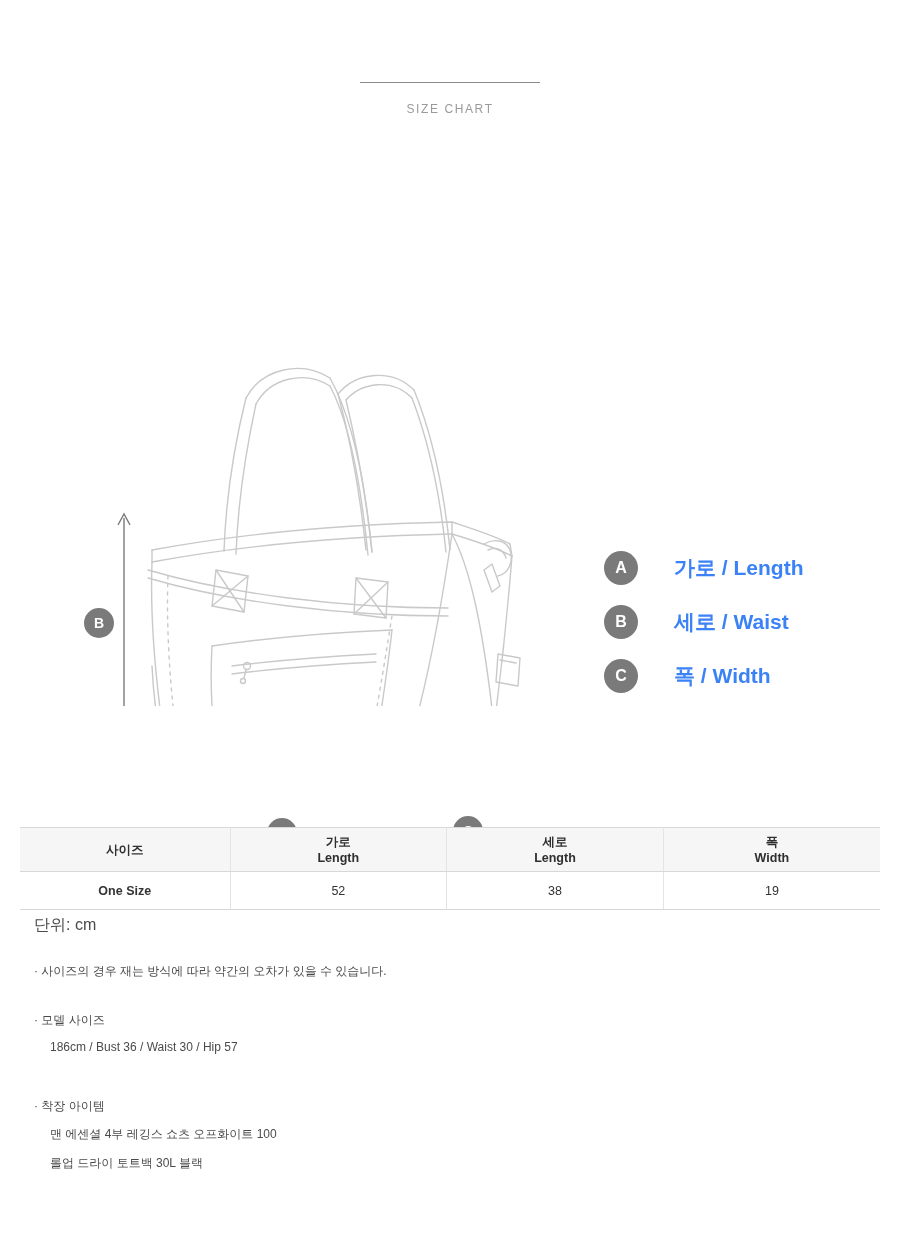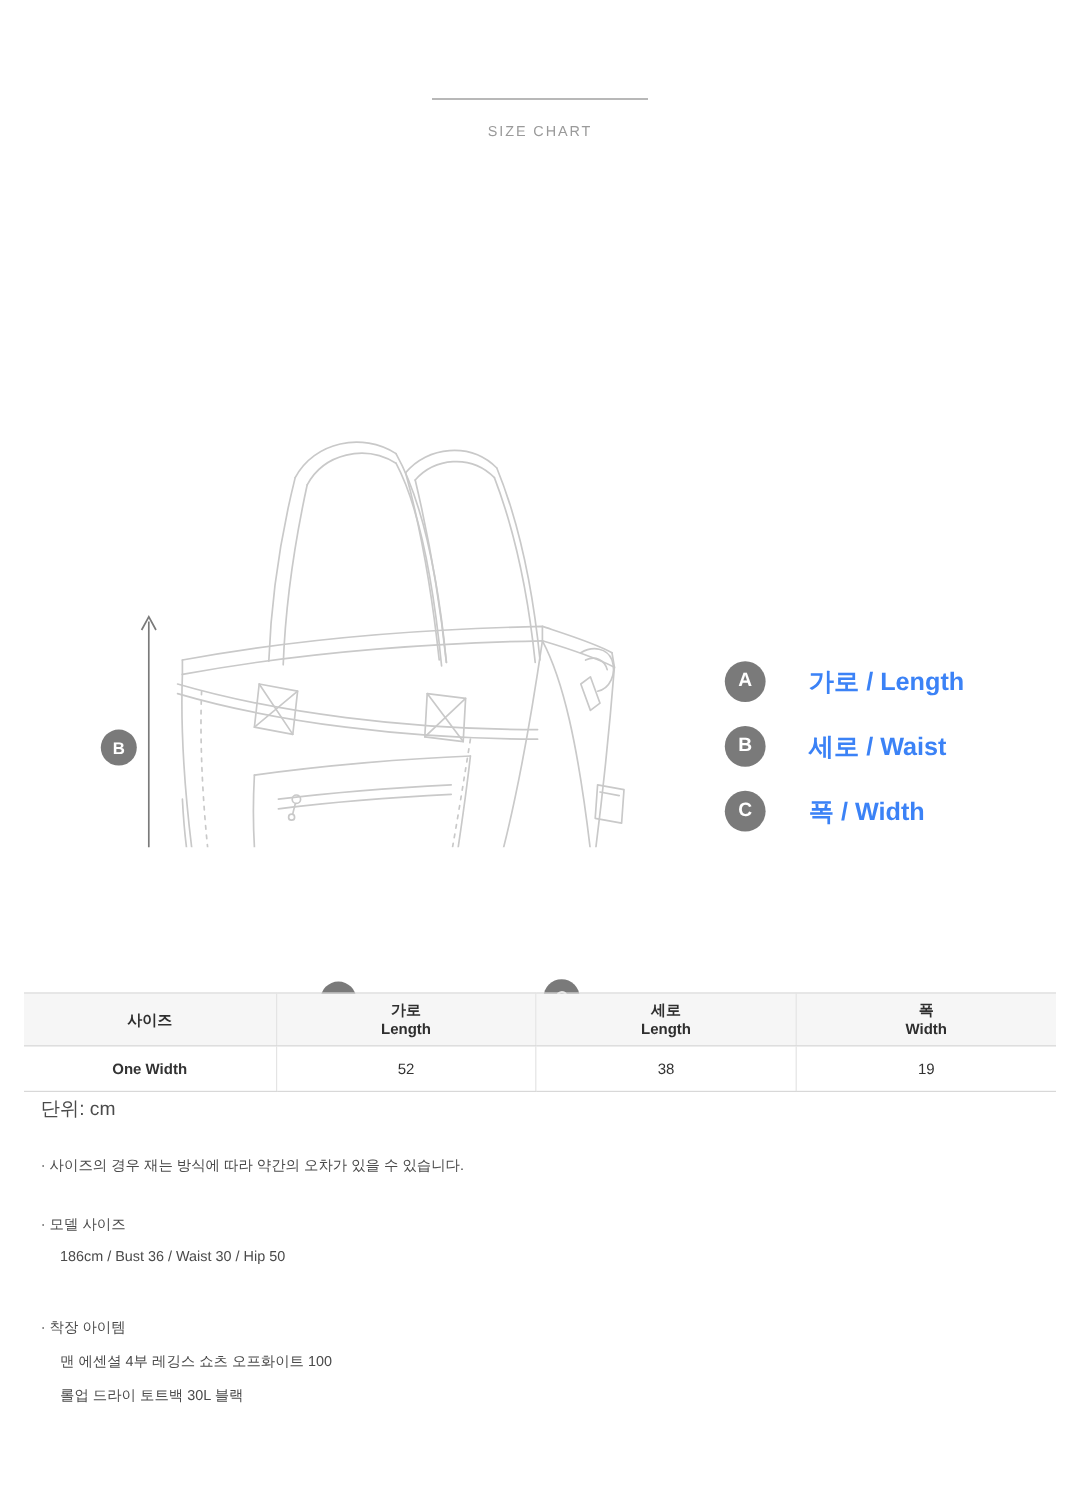--- a/index.html
+++ b/index.html
@@ -286,32 +286,32 @@
           <span class="en">Length</span>
         </th>
         <th>
           <span class="kr">폭</span>
           <span class="en">Width</span>
         </th>
       </tr>
     </thead>
     <tbody>
       <tr>
-        <td class="rowhead">One Width</td>
+        <td class="rowhead">One Size</td>
         <td>52</td>
         <td>38</td>
         <td>19</td>
       </tr>
     </tbody>
   </table>
 </div>
 
 <div class="notes">
   <div class="unit">단위: cm</div>
   <div class="note-line">· 사이즈의 경우 재는 방식에 따라 약간의 오차가 있을 수 있습니다.</div>
   <div class="gap"></div>
   <div class="note-line">· 모델 사이즈</div>
-  <div class="note-line indent" style="margin-top:8px;">186cm / Bust 36 / Waist 30 / Hip 50</div>
+  <div class="note-line indent" style="margin-top:8px;">186cm / Bust 36 / Waist 30 / Hip 57</div>
   <div class="gap"></div>
   <div class="note-line" style="margin-top:10px;">· 착장 아이템</div>
   <div class="note-line indent" style="margin-top:9px;">맨 에센셜 4부 레깅스 쇼츠 오프화이트 100</div>
   <div class="note-line indent" style="margin-top:9px;">롤업 드라이 토트백 30L 블랙</div>
 </div>
 
 </body></html>

